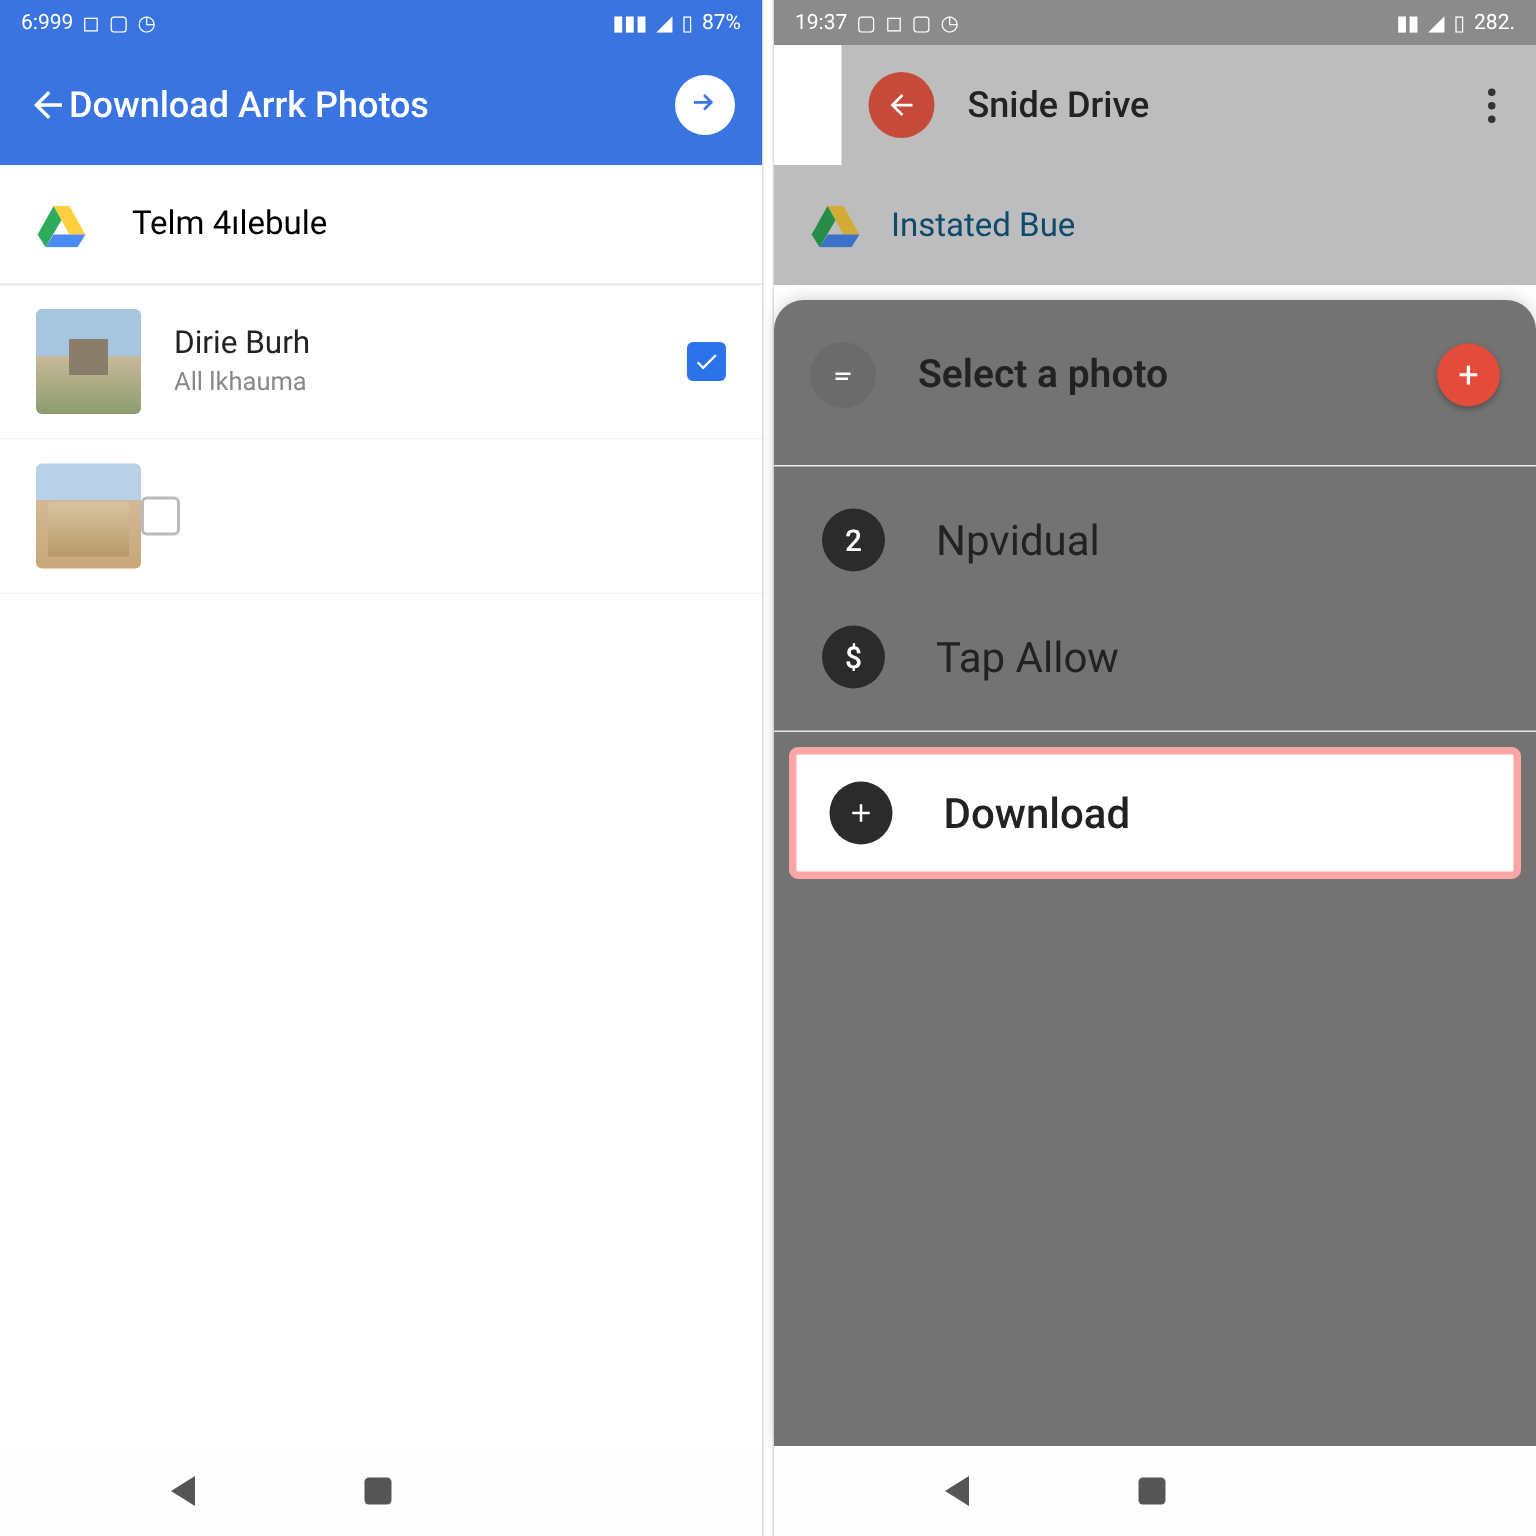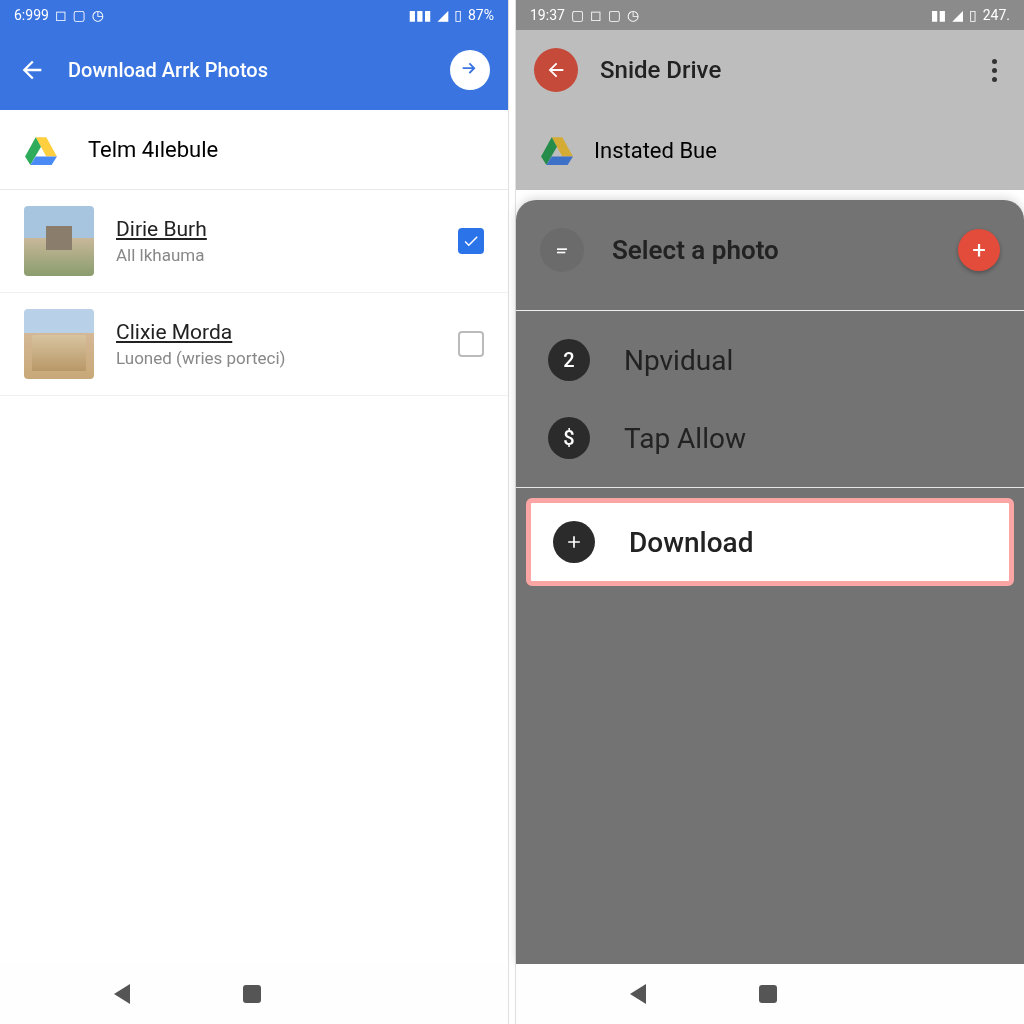--- a/index.html
+++ b/index.html
@@ -10,42 +10,42 @@
     .divider-vert { position:absolute; left:508px; top:0; width:8px; height:1024px; background:#fff; box-shadow:inset 1px 0 0 #e0e0e0, inset -1px 0 0 #e0e0e0; }
 
     
     .status-bar { height:30px; display:flex; align-items:center; justify-content:space-between; padding:0 14px; font-size:14px; color:#fff; }
     .sb-left, .sb-right { display:flex; align-items:center; gap:6px; }
     .sb-blue { background:#3974e0; }
     .sb-dark { background:#8b8b8b; color:#fff;gap:16px; }
 
     
     .appbar-blue { height:80px; background:#3974e0; display:flex; align-items:center; padding:0 18px; color:#fff; }
-    .ab-title { font-size:20px; font-weight:500; margin-left:22px; flex:1; }
+    .ab-title { font-size:24px; font-weight:500; flex:1; }
     .ab-action-circle { width:40px; height:40px; border-radius:50%; background:#fff; display:flex; align-items:center; justify-content:center; }
 
     
     .folder-row { height:80px; display:flex; align-items:center; padding:0 24px; border-bottom:1px solid #e8e8e8;gap:10px; }
     .folder-title { font-size:22px; margin-left:20px; }
 
     
     .file-row { display:flex; align-items:center; padding:16px 24px; border-bottom:1px solid #f0f0f0; }
     .thumb { width:70px; height:70px; border-radius:4px; flex-shrink:0; }
     .thumb-1 { background:linear-gradient(180deg,#a8c5e0 0%,#a8c5e0 45%,#c9b89a 45%,#8a9d6e 100%); position:relative; }
     .thumb-1::after { content:""; position:absolute; left:22px; top:20px; width:26px; height:24px; background:#8b7d6b; }
     .thumb-2 { background:linear-gradient(180deg,#b8d0e8 0%,#b8d0e8 35%,#d4b896 35%,#c8a878 100%); position:relative; }
     .thumb-2::after { content:""; position:absolute; left:8px; top:26px; width:54px; height:36px; background:linear-gradient(180deg,#d8c4a0,#b89868); border-radius:2px 2px 0 0; }
     .file-info { margin-left:22px; flex:1; }
-    .file-title { font-size:21px; color:#222;text-decoration:underline; }
+    .file-title { font-size:21px; color:#222; }
     .file-sub { font-size:17px; color:#888; margin-top:4px; }
 
     .checkbox { width:26px; height:26px; border-radius:4px; }
     .cb-checked { background:#2a73e8; display:flex; align-items:center; justify-content:center; }
     .cb-unchecked { border:2px solid #bbb; }
-    .appbar-dim { height:80px; display:flex; align-items:center; padding:0 18px; background:#bdbdbd; }
+    .appbar-dim { height:80px; display:flex; align-items:center; padding:0 18px; background:#bdbdbd;margin-left:45px; }
     .ab-dim-title { font-size:24px; font-weight:500; margin-left:22px; flex:1; color:#222; }
     .red-circle { width:44px; height:44px; border-radius:50%; background:#c54a3a; display:flex; align-items:center; justify-content:center; }
     .menu-dots { width:24px; display:flex; flex-direction:column; align-items:center; gap:4px; }
     .menu-dots span { width:5px; height:5px; border-radius:50%; background:#333; }
     .folder-row-dim { height:80px; display:flex; align-items:center; padding:0 24px; background:#bdbdbd; }
 
     
     .sheet { position:absolute; left:0; right:0; top:200px; bottom:60px; background:#737373; border-radius:20px 20px 0 0; box-shadow:0 -2px 10px rgba(0,0,0,.15); }
     .sheet-header { display:flex; align-items:center; padding:28px 24px; }
     .sheet-avatar { width:44px; height:44px; border-radius:50%; background:#6b6b6b; display:flex; align-items:center; justify-content:center; color:#fff; }
@@ -119,24 +119,20 @@
     </div>
     <div class="checkbox cb-checked">
       <svg width="18" height="18" viewBox="0 0 24 24">
           <path d="M9 16.2L4.8 12l-1.4 1.4L9 19 21 7l-1.4-1.4z" fill="#fff"></path>
         </svg>
     </div>
   </div>
 
   <div class="file-row">
     <div class="thumb thumb-2"></div>
-    <div class="file-info">
-      <div class="file-title">Clixie Morda</div>
-      <div class="file-sub">Luoned (wries porteci)</div>
-    </div>
     <div class="checkbox cb-unchecked"></div>
   </div>
 
   <div class="navbar">
     <div class="nav-tri"></div>
     <div class="nav-sq"></div>
     <div style="width:20px"></div>
   </div>
 </div>
 
@@ -148,21 +144,21 @@
       <span>19:37</span>
       <span>▢</span>
       <span>◻</span>
       <span>▢</span>
       <span>◷</span>
     </div>
     <div class="sb-right">
       <span>▮▮</span>
       <span>◢</span>
       <span>▯</span>
-      <span>247.</span>
+      <span>282.</span>
     </div>
   </div>
 
   <div class="appbar-dim">
     <div class="red-circle">
       <svg width="22" height="22" viewBox="0 0 24 24">
           <path d="M20 11H7.8l5.6-5.6L12 4l-8 8 8 8 1.4-1.4L7.8 13H20z" fill="#fff"></path>
         </svg>
     </div>
     <div class="ab-dim-title">Snide Drive</div>
@@ -174,21 +170,21 @@
   </div>
 
   <div class="folder-row-dim">
     <div class="drive-icon">
       <svg viewBox="0 0 64 56">
           <polygon points="22,4 42,4 62,40 42,40" fill="#d4ab35"></polygon>
           <polygon points="22,4 2,40 12,56 32,22" fill="#268c4a"></polygon>
           <polygon points="12,56 52,56 62,40 22,40" fill="#3d71c8"></polygon>
         </svg>
     </div>
-    <div class="folder-title" style="color:#000000">Instated Bue</div>
+    <div class="folder-title" style="color:#0c4a6e">Instated Bue</div>
   </div>
 
   <div class="sheet">
     <div class="sheet-header">
       <div class="sheet-avatar">
         <svg width="20" height="20" viewBox="0 0 24 24">
             <rect x="6" y="10" width="12" height="2" fill="#fff"></rect>
             <rect x="6" y="14" width="10" height="2" fill="#fff"></rect>
           </svg>
       </div>

